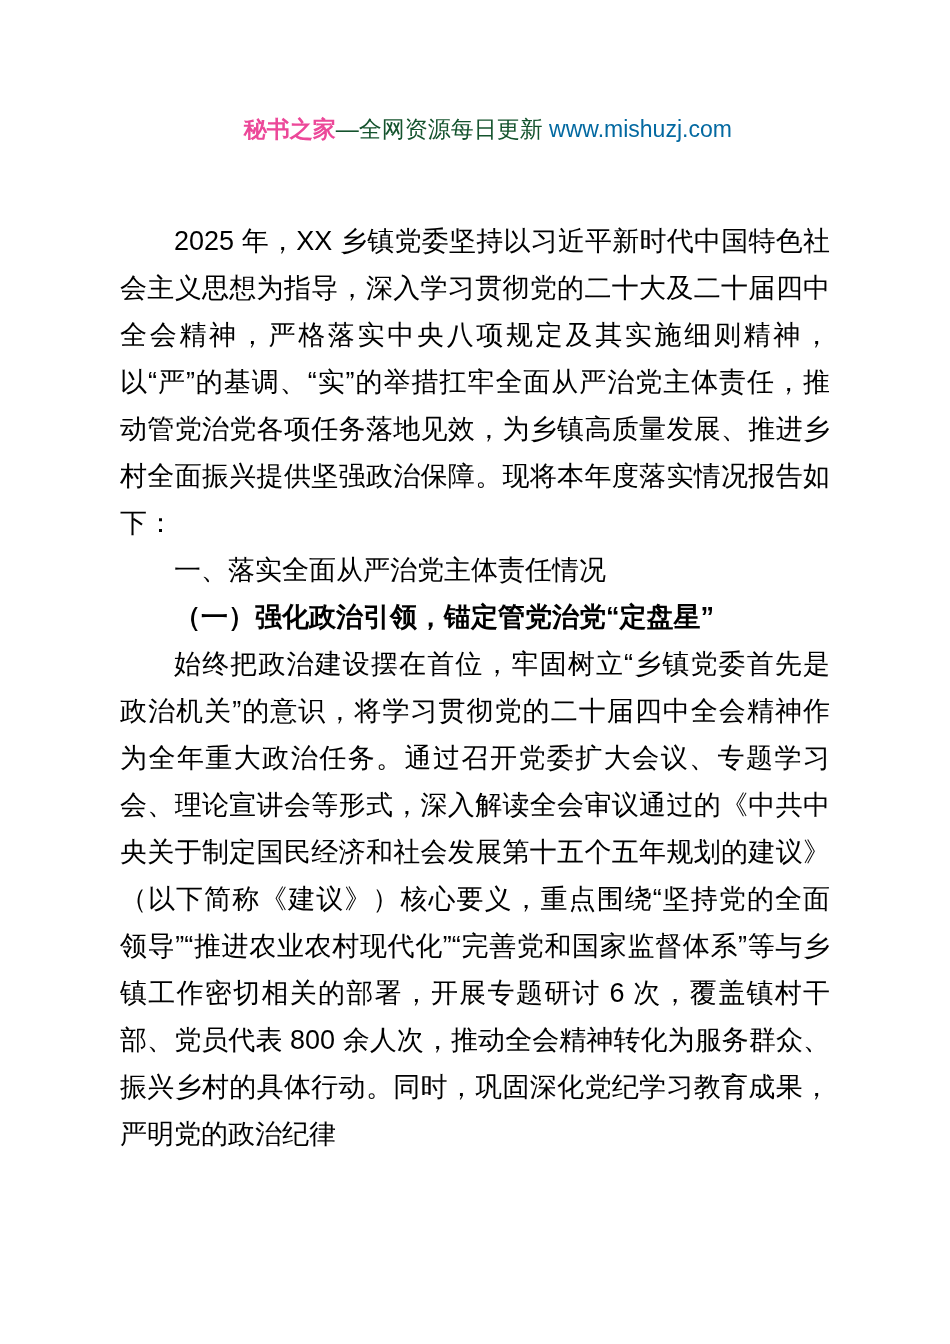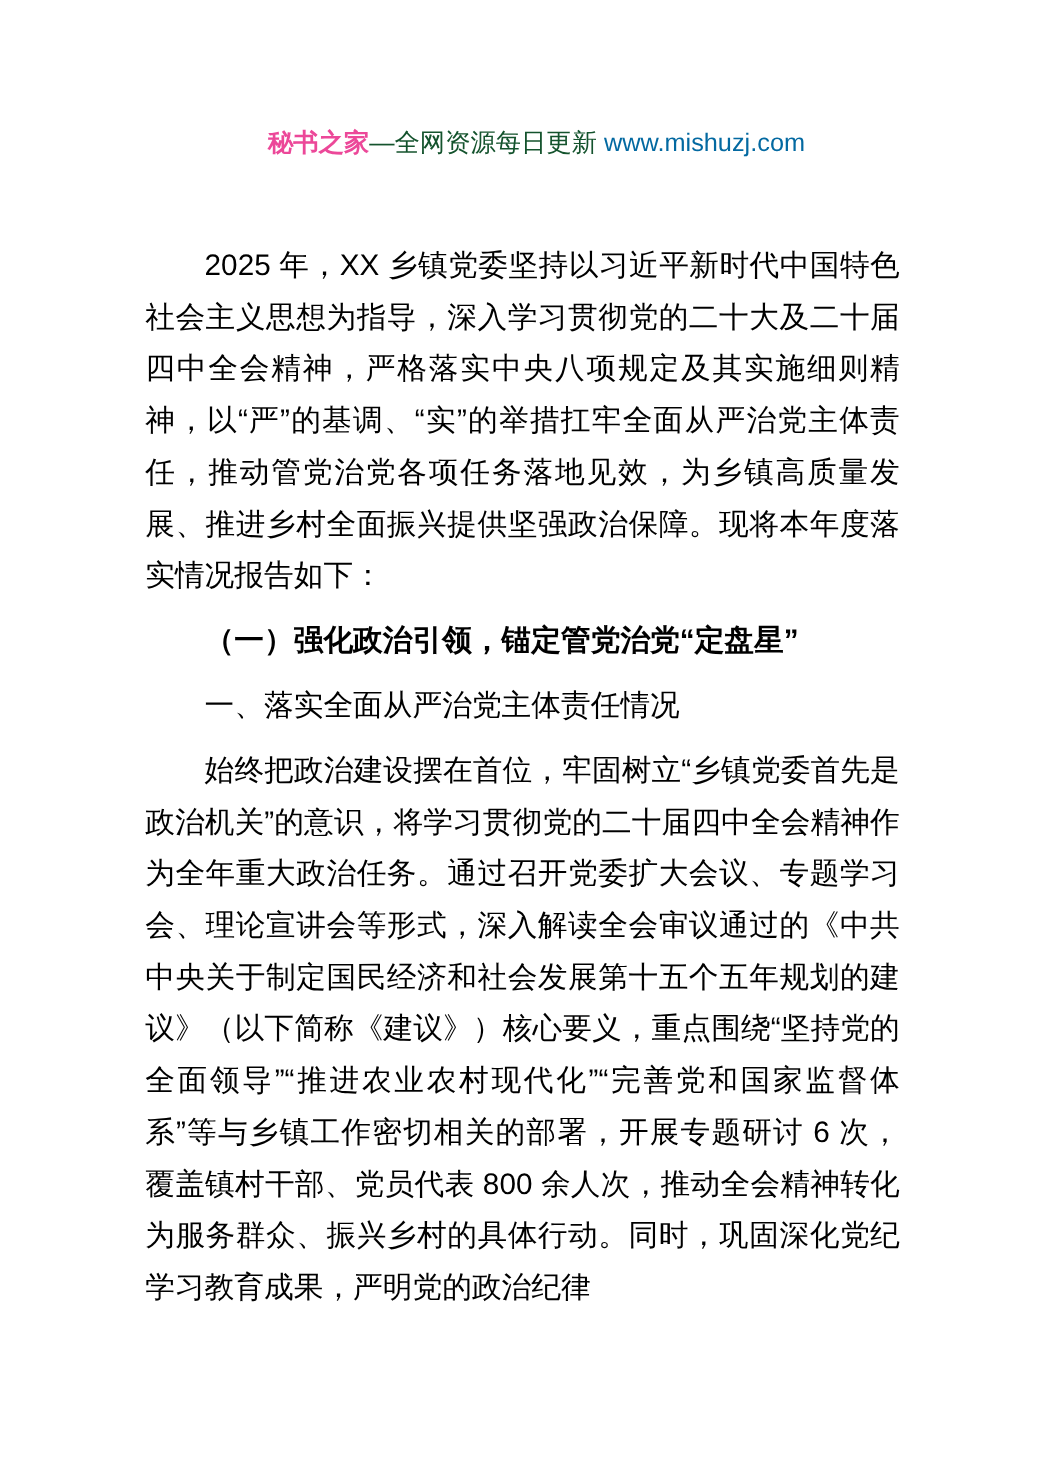--- a/index.html
+++ b/index.html
@@ -39,21 +39,21 @@
     letter-spacing: 1px;
   }
   .doc-body {
     margin: 44px 120px 0;
     font-size: 27px;
     line-height: 47px;
     text-align: justify;
   }
   .block {
     text-indent: 2em;
-    margin: 12px;
+    margin: 0;
   }
   .block.h2, .block.h3 {
     font-weight: bold;
     text-align: left;
   }
   .block.h1 {
     font-weight: normal;
     text-align: left;
   }
 </style>
@@ -62,18 +62,18 @@
 
 <div class="page">
 
   <div class="site-header">
     <span class="brand" style="color: #ec4899;">秘书之家</span><span style="color: #14532d;">—全网资源每日更新 </span><span class="url" style="color: #0369a1;">www.mishuzj.com</span>
   </div>
 
 
   <div class="doc-body">
       <div class="block para">2025 年，XX 乡镇党委坚持以习近平新时代中国特色社会主义思想为指导，深入学习贯彻党的二十大及二十届四中全会精神，严格落实中央八项规定及其实施细则精神，以“严”的基调、“实”的举措扛牢全面从严治党主体责任，推动管党治党各项任务落地见效，为乡镇高质量发展、推进乡村全面振兴提供坚强政治保障。现将本年度落实情况报告如下：</div>
+      <div class="block h1">一、落实全面从严治党主体责任情况</div>
       <div class="block h2">（一）强化政治引领，锚定管党治党“定盘星”</div>
-      <div class="block h1">一、落实全面从严治党主体责任情况</div>
       <div class="block para">始终把政治建设摆在首位，牢固树立“乡镇党委首先是政治机关”的意识，将学习贯彻党的二十届四中全会精神作为全年重大政治任务。通过召开党委扩大会议、专题学习会、理论宣讲会等形式，深入解读全会审议通过的《中共中央关于制定国民经济和社会发展第十五个五年规划的建议》（以下简称《建议》）核心要义，重点围绕“坚持党的全面领导”“推进农业农村现代化”“完善党和国家监督体系”等与乡镇工作密切相关的部署，开展专题研讨 6 次，覆盖镇村干部、党员代表 800 余人次，推动全会精神转化为服务群众、振兴乡村的具体行动。同时，巩固深化党纪学习教育成果，严明党的政治纪律</div>
     </div>
 
 </div>
 
 </body></html>

